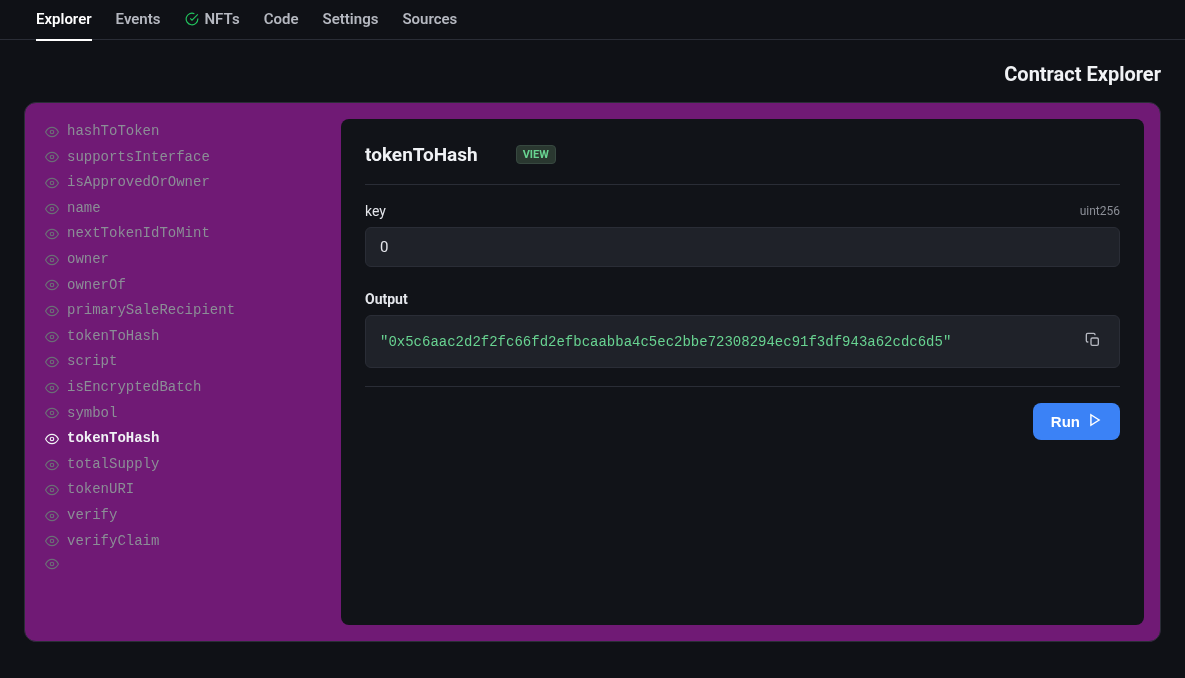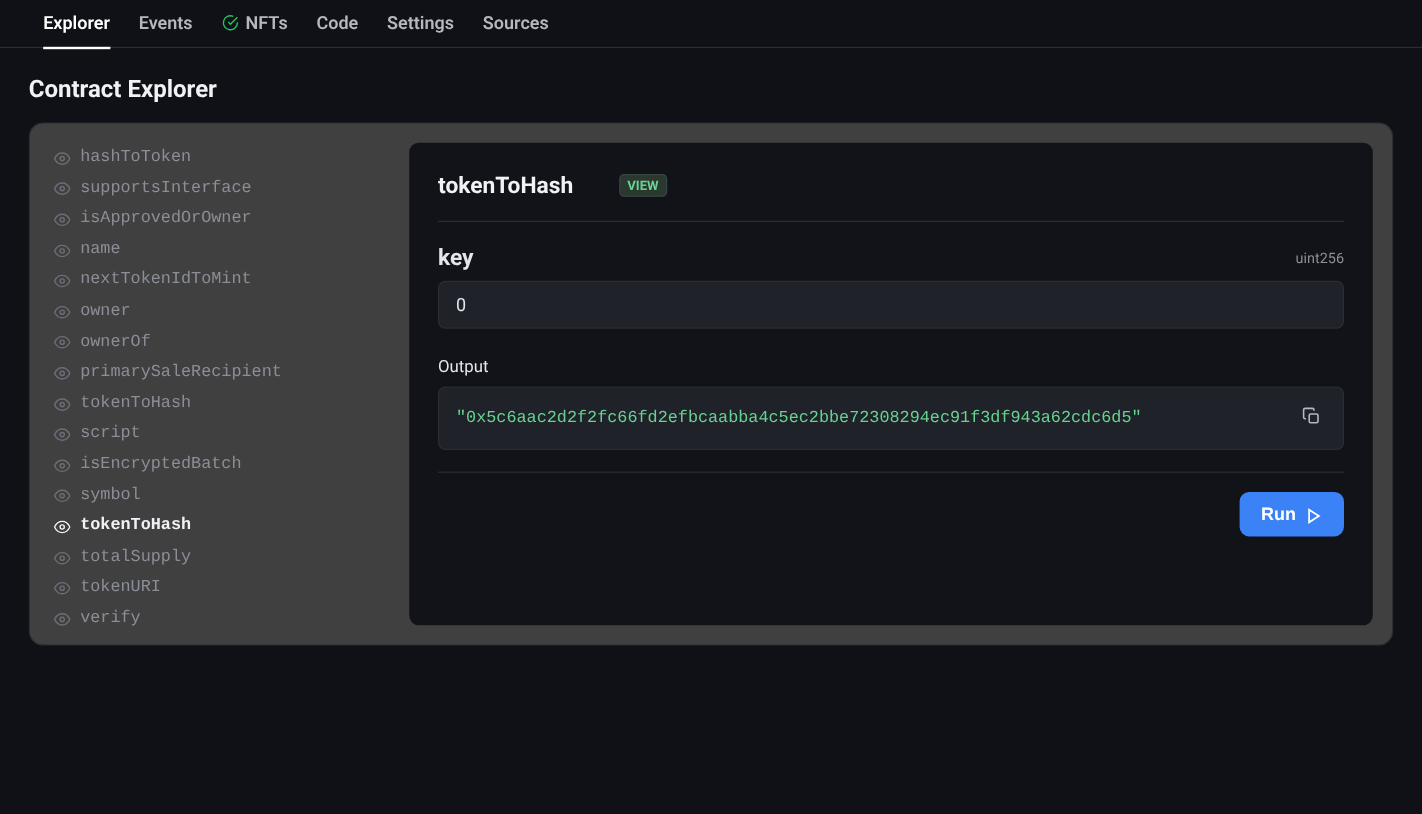--- a/index.html
+++ b/index.html
@@ -46,30 +46,31 @@
       fill: none;
       stroke-width: 2;
     }
     .page-header {
       padding: 22px 24px 16px 24px;
     }
     .page-title {
       color: #f0f2f5;
       font-size: 20px;
       font-weight: 700;
+      text-align: right;
     }
     .main-container {
       margin: 0 24px;
-      background: #404040;
+      background: #701a75;
       border: 1px solid #2a2d36;
       border-radius: 12px;
       padding: 16px;
       display: flex;
       gap: 16px;
-      height: 436px;
+      height: 540px;
     }
     .sidebar {
       width: 284px;
       overflow-y: auto;
       padding-right: 4px;
     }
     .sidebar::-webkit-scrollbar {
       width: 8px;
     }
     .sidebar::-webkit-scrollbar-track {
@@ -134,41 +135,41 @@
     }
     .param-row {
       display: flex;
       justify-content: space-between;
       align-items: center;
       margin-top: 18px;
       margin-bottom: 8px;
     }
     .param-label {
       color: #e4e6eb;
-      font-size: 19px;
-      font-weight: 700;
+      font-size: 14px;
+      font-weight: 400;
     }
     .param-type {
       color: #8b8e96;
       font-size: 12px;
     }
     .param-input {
       width: 100%;
       background: #1f2229;
       border: 1px solid #2a2d36;
       border-radius: 6px;
       padding: 10px 14px;
       color: #e4e6eb;
       font-size: 15px;
       font-family: inherit;
     }
     .output-label {
       color: #e4e6eb;
       font-size: 14px;
-      font-weight: 400;
+      font-weight: 700;
       margin-top: 24px;
       margin-bottom: 8px;
     }
     .output-box {
       background: #1f2229;
       border: 1px solid #2a2d36;
       border-radius: 6px;
       padding: 12px 14px;
       display: flex;
       justify-content: space-between;
@@ -205,21 +206,21 @@
     .run-btn {
       background: #3b82f6;
       color: #ffffff;
       border: none;
       border-radius: 8px;
       padding: 10px 18px;
       font-size: 15px;
       font-weight: 600;
       cursor: pointer;
       display: flex;
-      align-items: flex-end;
+      align-items: flex-start;
       gap: 8px;
     }
     .play-icon {
       width: 14px;
       height: 14px;
       stroke: currentColor;
       fill: none;
       stroke-width: 2.5;
     }
   </style>

